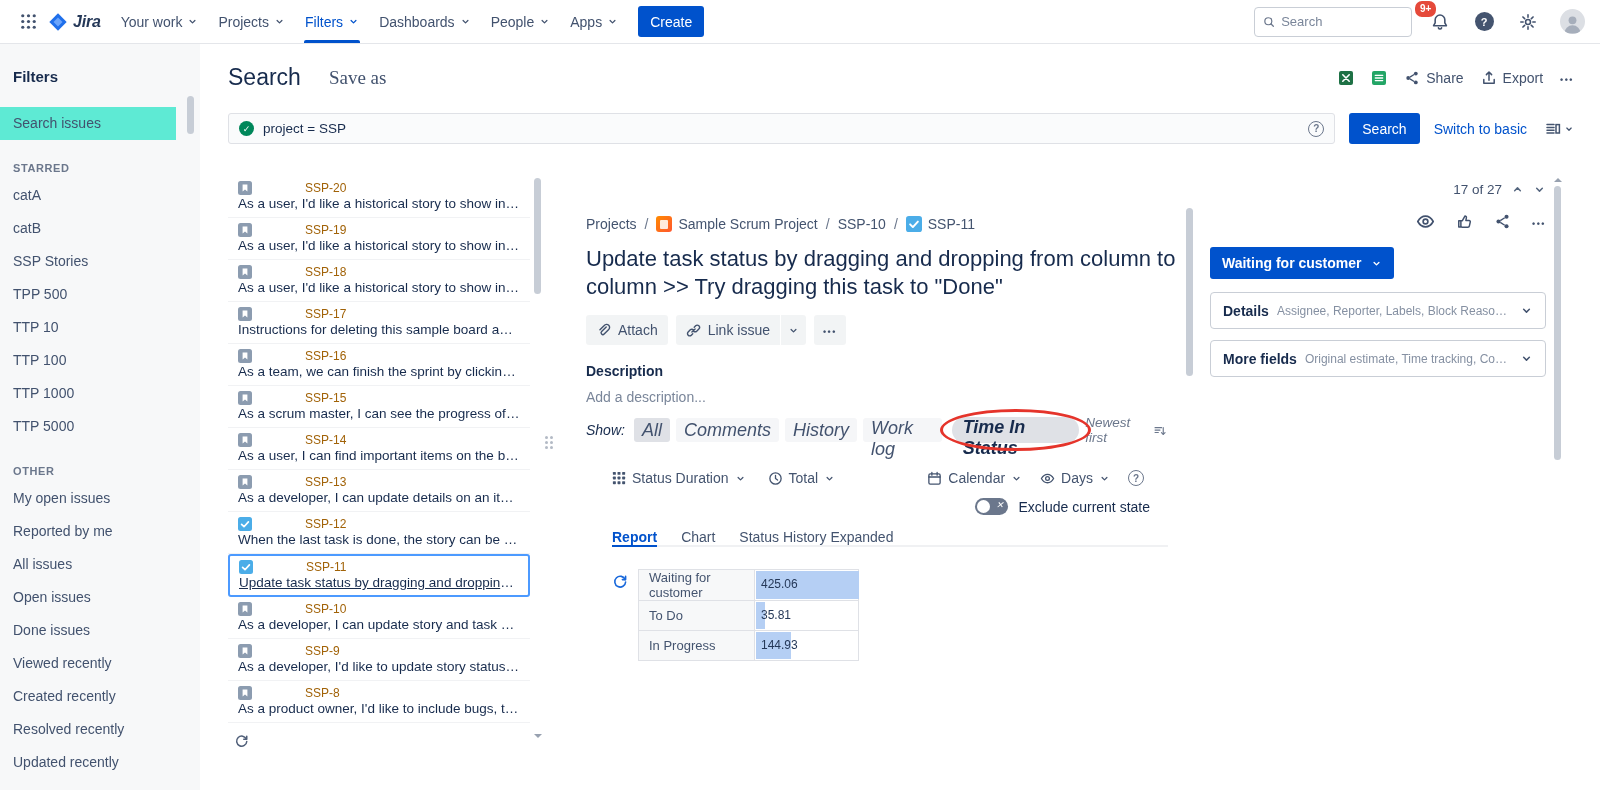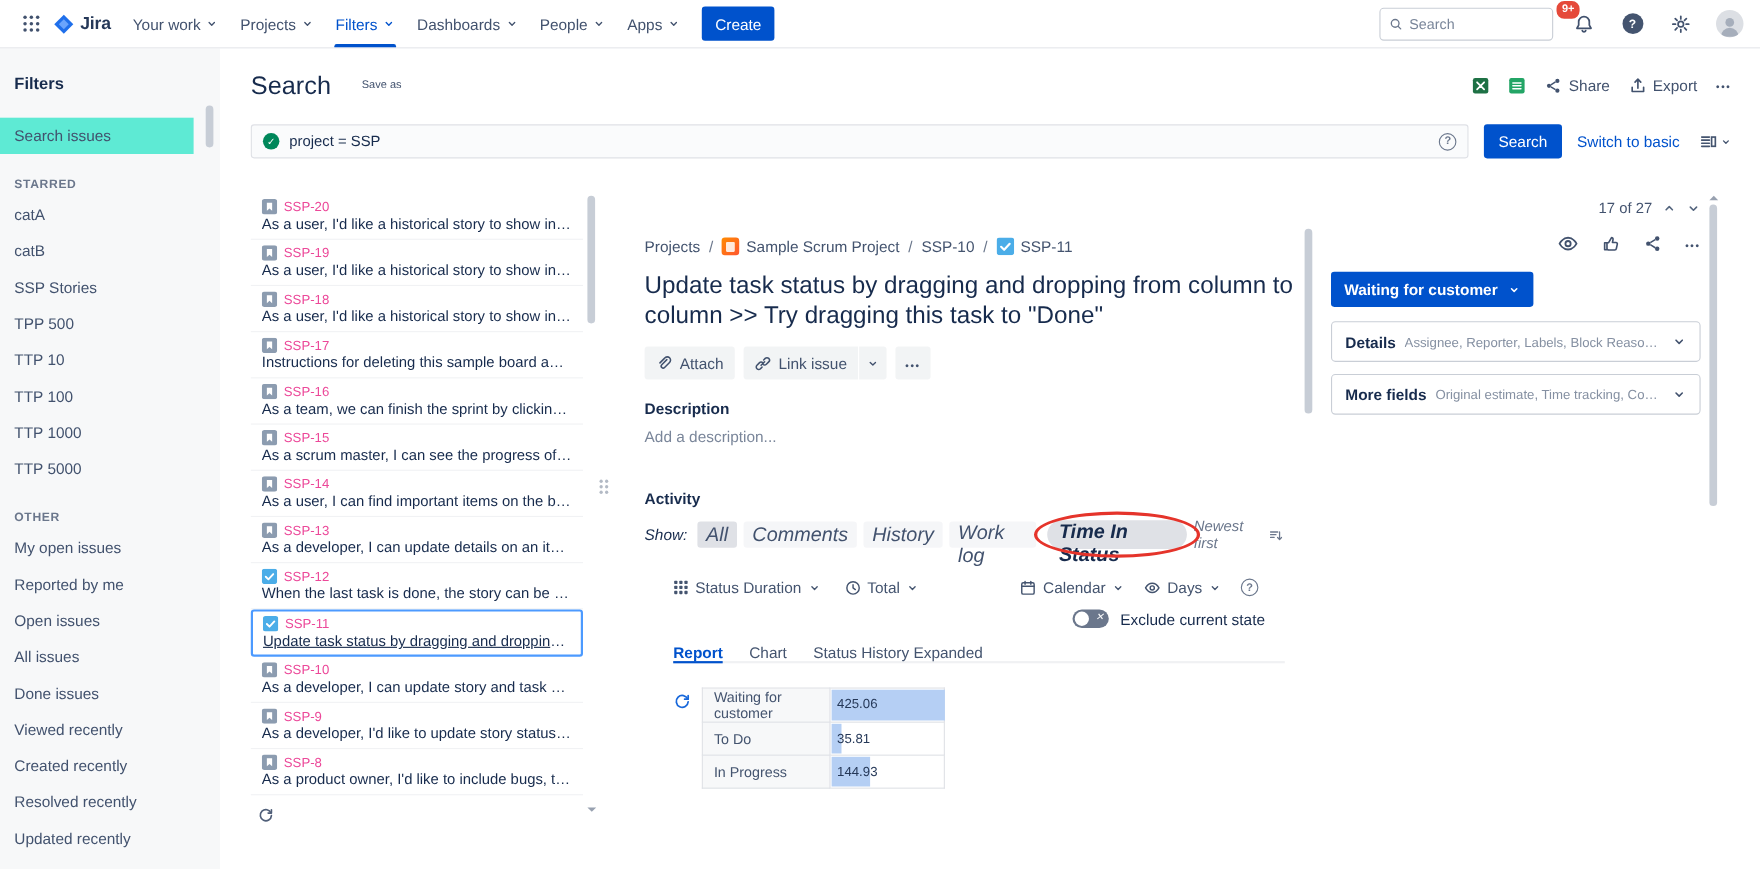--- a/index.html
+++ b/index.html
@@ -4,21 +4,21 @@
 <style>
 *{margin:0;padding:0;box-sizing:border-box;font-family:"Liberation Sans",sans-serif;}
 html,body{width:1600px;height:790px;overflow:hidden;background:#fff;color:#172B4D;}
 button{background:none;border:0;cursor:pointer;color:inherit;font:inherit;text-align:left;}
 a{text-decoration:none;color:inherit;cursor:pointer;}
 svg{display:block;}
 
 
 .topnav{position:absolute;top:0;left:0;right:0;height:44px;display:flex;align-items:center;padding:0 12px;border-bottom:1px solid #E4E6EA;background:#fff;z-index:20;}
 .nav-iconbtn{width:32px;height:32px;display:flex;align-items:center;justify-content:center;border-radius:4px;color:#42526E;position:relative;flex:0 0 auto;}
-.brand{display:flex;align-items:center;gap:5px;padding:0 10px 0 4px;}
+.brand{display:flex;align-items:center;gap:5px;padding:0 10px 0 4px;font-style:italic;}
 .brand-text{font-size:16px;font-weight:700;color:#253858;letter-spacing:-.2px;}
 .nav-items{display:flex;align-items:center;height:100%;}
 .nav-item{position:relative;display:flex;align-items:center;gap:5px;height:100%;padding:0 10px;font-size:14px;font-weight:500;color:#42526E;}
 .nav-item.active{color:#0052CC;}
 .nav-item.active::after{content:"";position:absolute;left:9px;right:9px;bottom:0;height:3px;border-radius:2px 2px 0 0;background:#0052CC;}
 .create-btn{margin-left:10px;height:31px;padding:0 12px;background:#0052CC;color:#fff;font-size:14px;font-weight:500;border-radius:3px;}
 .nav-right{margin-left:auto;display:flex;align-items:center;gap:12px;}
 .nav-search{display:flex;align-items:center;gap:6px;width:158px;height:30px;border:1px solid #C9CED6;border-radius:4px;padding:0 8px;color:#6B778C;background:#fff;}
 .nav-search input{border:0;outline:0;width:100%;font-size:13px;color:#172B4D;background:transparent;}
 .nav-search input::placeholder{color:#7A869A;}
@@ -32,21 +32,21 @@
 .sb-title{font-size:15px;font-weight:600;color:#172B4D;padding-left:13px;margin-bottom:22px;}
 .sb-item{display:block;height:33px;line-height:33px;padding-left:13px;font-size:14px;color:#42526E;width:176px;white-space:nowrap;overflow:hidden;}
 .sb-item.selected{background:#5eead4;}
 .sb-label{font-size:11px;font-weight:700;letter-spacing:.6px;color:#6B778C;padding-left:13px;margin:22px 0 5px;}
 .sb-scrollbar{position:absolute;top:52px;right:6px;width:7px;height:38px;border-radius:4px;background:#C7CDD6;}
 
 
 .main{position:absolute;top:44px;left:200px;right:0;bottom:0;background:#fff;}
 .main-header{display:flex;align-items:center;padding:20px 26px 0 28px;}
 .page-title{font-size:23px;font-weight:500;color:#172B4D;}
-.save-as{margin-left:28px;font-size:10px;color:#42526E;}
+.save-as{margin-left:28px;font-size:19px;color:#42526E;font-family:Liberation Serif, serif;}
 .header-actions{margin-left:auto;display:flex;align-items:center;gap:17px;color:#42526E;}
 .hdr-btn{display:flex;align-items:center;gap:6px;font-size:14px;color:#42526E;}
 .glyph-more::before{content:"\2022\2022\2022";letter-spacing:1.5px;font-size:9px;font-weight:700;}
 
 .search-row{display:flex;align-items:center;margin:22px 26px 0 28px;}
 .query-box{flex:1;height:31px;border:1px solid #DFE1E6;background:#FAFBFC;border-radius:3px;display:flex;align-items:center;padding:0 10px;gap:9px;}
 .check-circle{width:15px;height:15px;border-radius:50%;background:#00875A;color:#fff;display:flex;align-items:center;justify-content:center;font-size:9px;flex:0 0 15px;}
 .check-circle::before{content:"\2713";}
 .query-text{font-size:13.5px;color:#172B4D;}
 .q-help{width:16px;height:16px;border:1.6px solid #6B778C;border-radius:50%;color:#6B778C;display:flex;align-items:center;justify-content:center;font-size:10px;font-weight:700;flex:0 0 16px;}
@@ -54,21 +54,21 @@
 .query-box .q-help{margin-left:auto;}
 .search-btn{margin-left:14px;height:31px;padding:0 13px;background:#0052CC;color:#fff;border-radius:3px;font-size:14px;font-weight:500;}
 .switch-basic{margin-left:14px;font-size:14px;color:#0052CC;}
 .layout-btn{margin-left:18px;display:flex;align-items:center;gap:3px;color:#44546F;}
 
 
 .content{position:absolute;top:126px;left:0;right:0;bottom:0;}
 .issue-list{position:absolute;left:28px;top:6px;width:302px;}
 .issue-row{display:block;padding:5px 10px 6px;border-bottom:1px solid #F1F2F4;}
 .issue-top{display:flex;align-items:center;gap:6px;}
-.issue-key{font-size:12px;color:#ec4899;}
+.issue-key{font-size:12px;color:#a16207;margin-left:47px;}
 .issue-summary{margin-top:1px;font-size:13.5px;color:#172B4D;white-space:nowrap;overflow:hidden;text-overflow:ellipsis;}
 .issue-row.selected{border:2px solid #4C9AFF;border-radius:3px;padding:4px 9px 5px;}
 .issue-row.selected .issue-summary{text-decoration:underline;}
 .type-icon{width:14px;height:14px;flex:0 0 14px;}
 .type-icon svg{display:none;}
 .type-icon.story .ic-story{display:block;}
 .type-icon.task .ic-task{display:block;}
 .list-refresh{margin:10px 0 0 6px;color:#505F79;}
 
 .list-scrollbar{position:absolute;left:334px;top:8px;height:556px;width:7px;}
@@ -254,22 +254,22 @@
   <a class="sb-item">catB</a>
   <a class="sb-item">SSP Stories</a>
   <a class="sb-item">TPP 500</a>
   <a class="sb-item">TTP 10</a>
   <a class="sb-item">TTP 100</a>
   <a class="sb-item">TTP 1000</a>
   <a class="sb-item">TTP 5000</a>
   <div class="sb-label">OTHER</div>
   <a class="sb-item">My open issues</a>
   <a class="sb-item">Reported by me</a>
+  <a class="sb-item">All issues</a>
   <a class="sb-item">Open issues</a>
-  <a class="sb-item">All issues</a>
   <a class="sb-item">Done issues</a>
   <a class="sb-item">Viewed recently</a>
   <a class="sb-item">Created recently</a>
   <a class="sb-item">Resolved recently</a>
   <a class="sb-item">Updated recently</a>
   <div class="sb-scrollbar"></div>
 </aside>
 
 <main class="main">
 
@@ -555,21 +555,20 @@
           </button>
         </div>
         <button class="btn-subtle btn-more">
             <span class="glyph-more"></span>
           </button>
       </div>
 
       <div class="section-label">Description</div>
       <div class="desc-placeholder">Add a description...</div>
 
-      <div class="section-label activity">Activity</div>
       <div class="show-row">
         <span class="show-label">Show:</span>
         <button class="chip chip-selected">All</button>
         <button class="chip">Comments</button>
         <button class="chip">History</button>
         <button class="chip">Work log</button>
         <span class="tis-wrap">
           <button class="chip chip-tis">Time In Status</button>
           <span class="red-ellipse"></span>
         </span>

